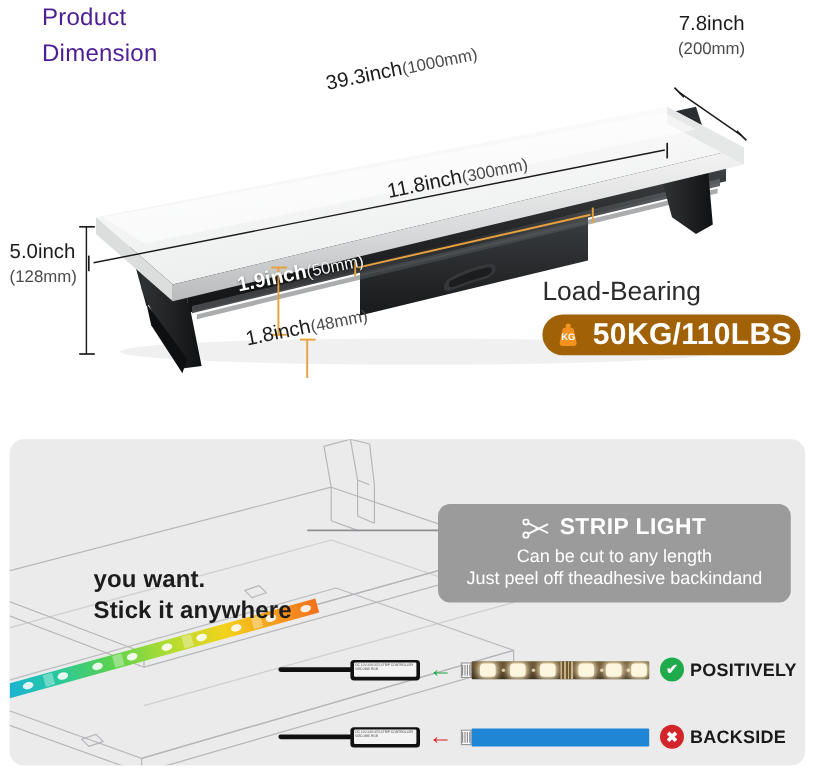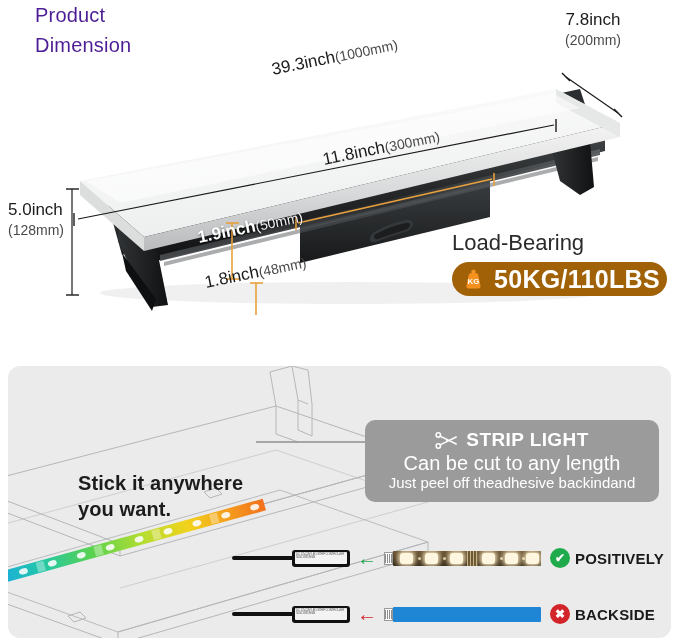--- a/index.html
+++ b/index.html
@@ -42,21 +42,21 @@
       background:#ebebeb;border-radius:12px;overflow:hidden;}
 
   #stick-text{position:absolute;left:78px;top:470px;font-size:20px;font-weight:700;
       color:#1c1c1c;line-height:26px;white-space:nowrap;letter-spacing:.1px;}
 
   
   #strip-card{position:absolute;left:365px;top:398px;width:294px;height:82px;
       background:#9b9b9b;border-radius:10px;color:#fff;text-align:center;margin-top:22px;}
   #strip-card-heading{display:flex;align-items:center;justify-content:center;gap:7px;
       padding-top:9px;font-size:19px;font-weight:700;letter-spacing:.4px;}
-  #strip-card-line1{font-size:20px;line-height:19px;margin-top:3px;}
+  #strip-card-line1{font-size:15px;line-height:19px;margin-top:3px;}
   #strip-card-line2{font-size:15px;line-height:19px;}
 
   
   .conn-row{position:absolute;height:34px;display:flex;align-items:center;}
   #conn-row-positive{left:232px;top:541px;}
   #conn-row-backside{left:232px;top:597px;}
   .conn-cable{width:62px;height:4px;background:#101010;border-radius:2px;}
   .conn-box{width:58px;height:17px;background:#111;border-radius:3px;
       display:flex;align-items:center;justify-content:center;margin-left:-2px;}
   .conn-box-label{width:50px;height:11px;background:#f3f3f3;border-radius:1px;
@@ -294,22 +294,22 @@
         <rect x="94" y="197" width="8" height="10"></rect>
         <rect x="154" y="197" width="8" height="10"></rect>
       </g>
     </g>
 
     <line x1="248" y1="76" x2="362" y2="76" stroke="#8d8f92" stroke-width="1.4"></line>
   </svg>
 </div>
 
 <div id="stick-text">
+  <div>you want.</div>
   <div>Stick it anywhere</div>
-  <div>you want.</div>
 </div>
 
 <div id="strip-card">
   <div id="strip-card-heading">
     <svg width="24" height="17" viewBox="0 0 26 18">
       <g stroke="#ffffff" stroke-width="1.6" fill="none" stroke-linecap="round">
         <path d="M5.5 4.2 L23 12.8"></path>
         <path d="M5.5 13.8 L23 5.2"></path>
         <circle cx="3.6" cy="3.1" r="2.4"></circle>
         <circle cx="3.6" cy="14.9" r="2.4"></circle>

